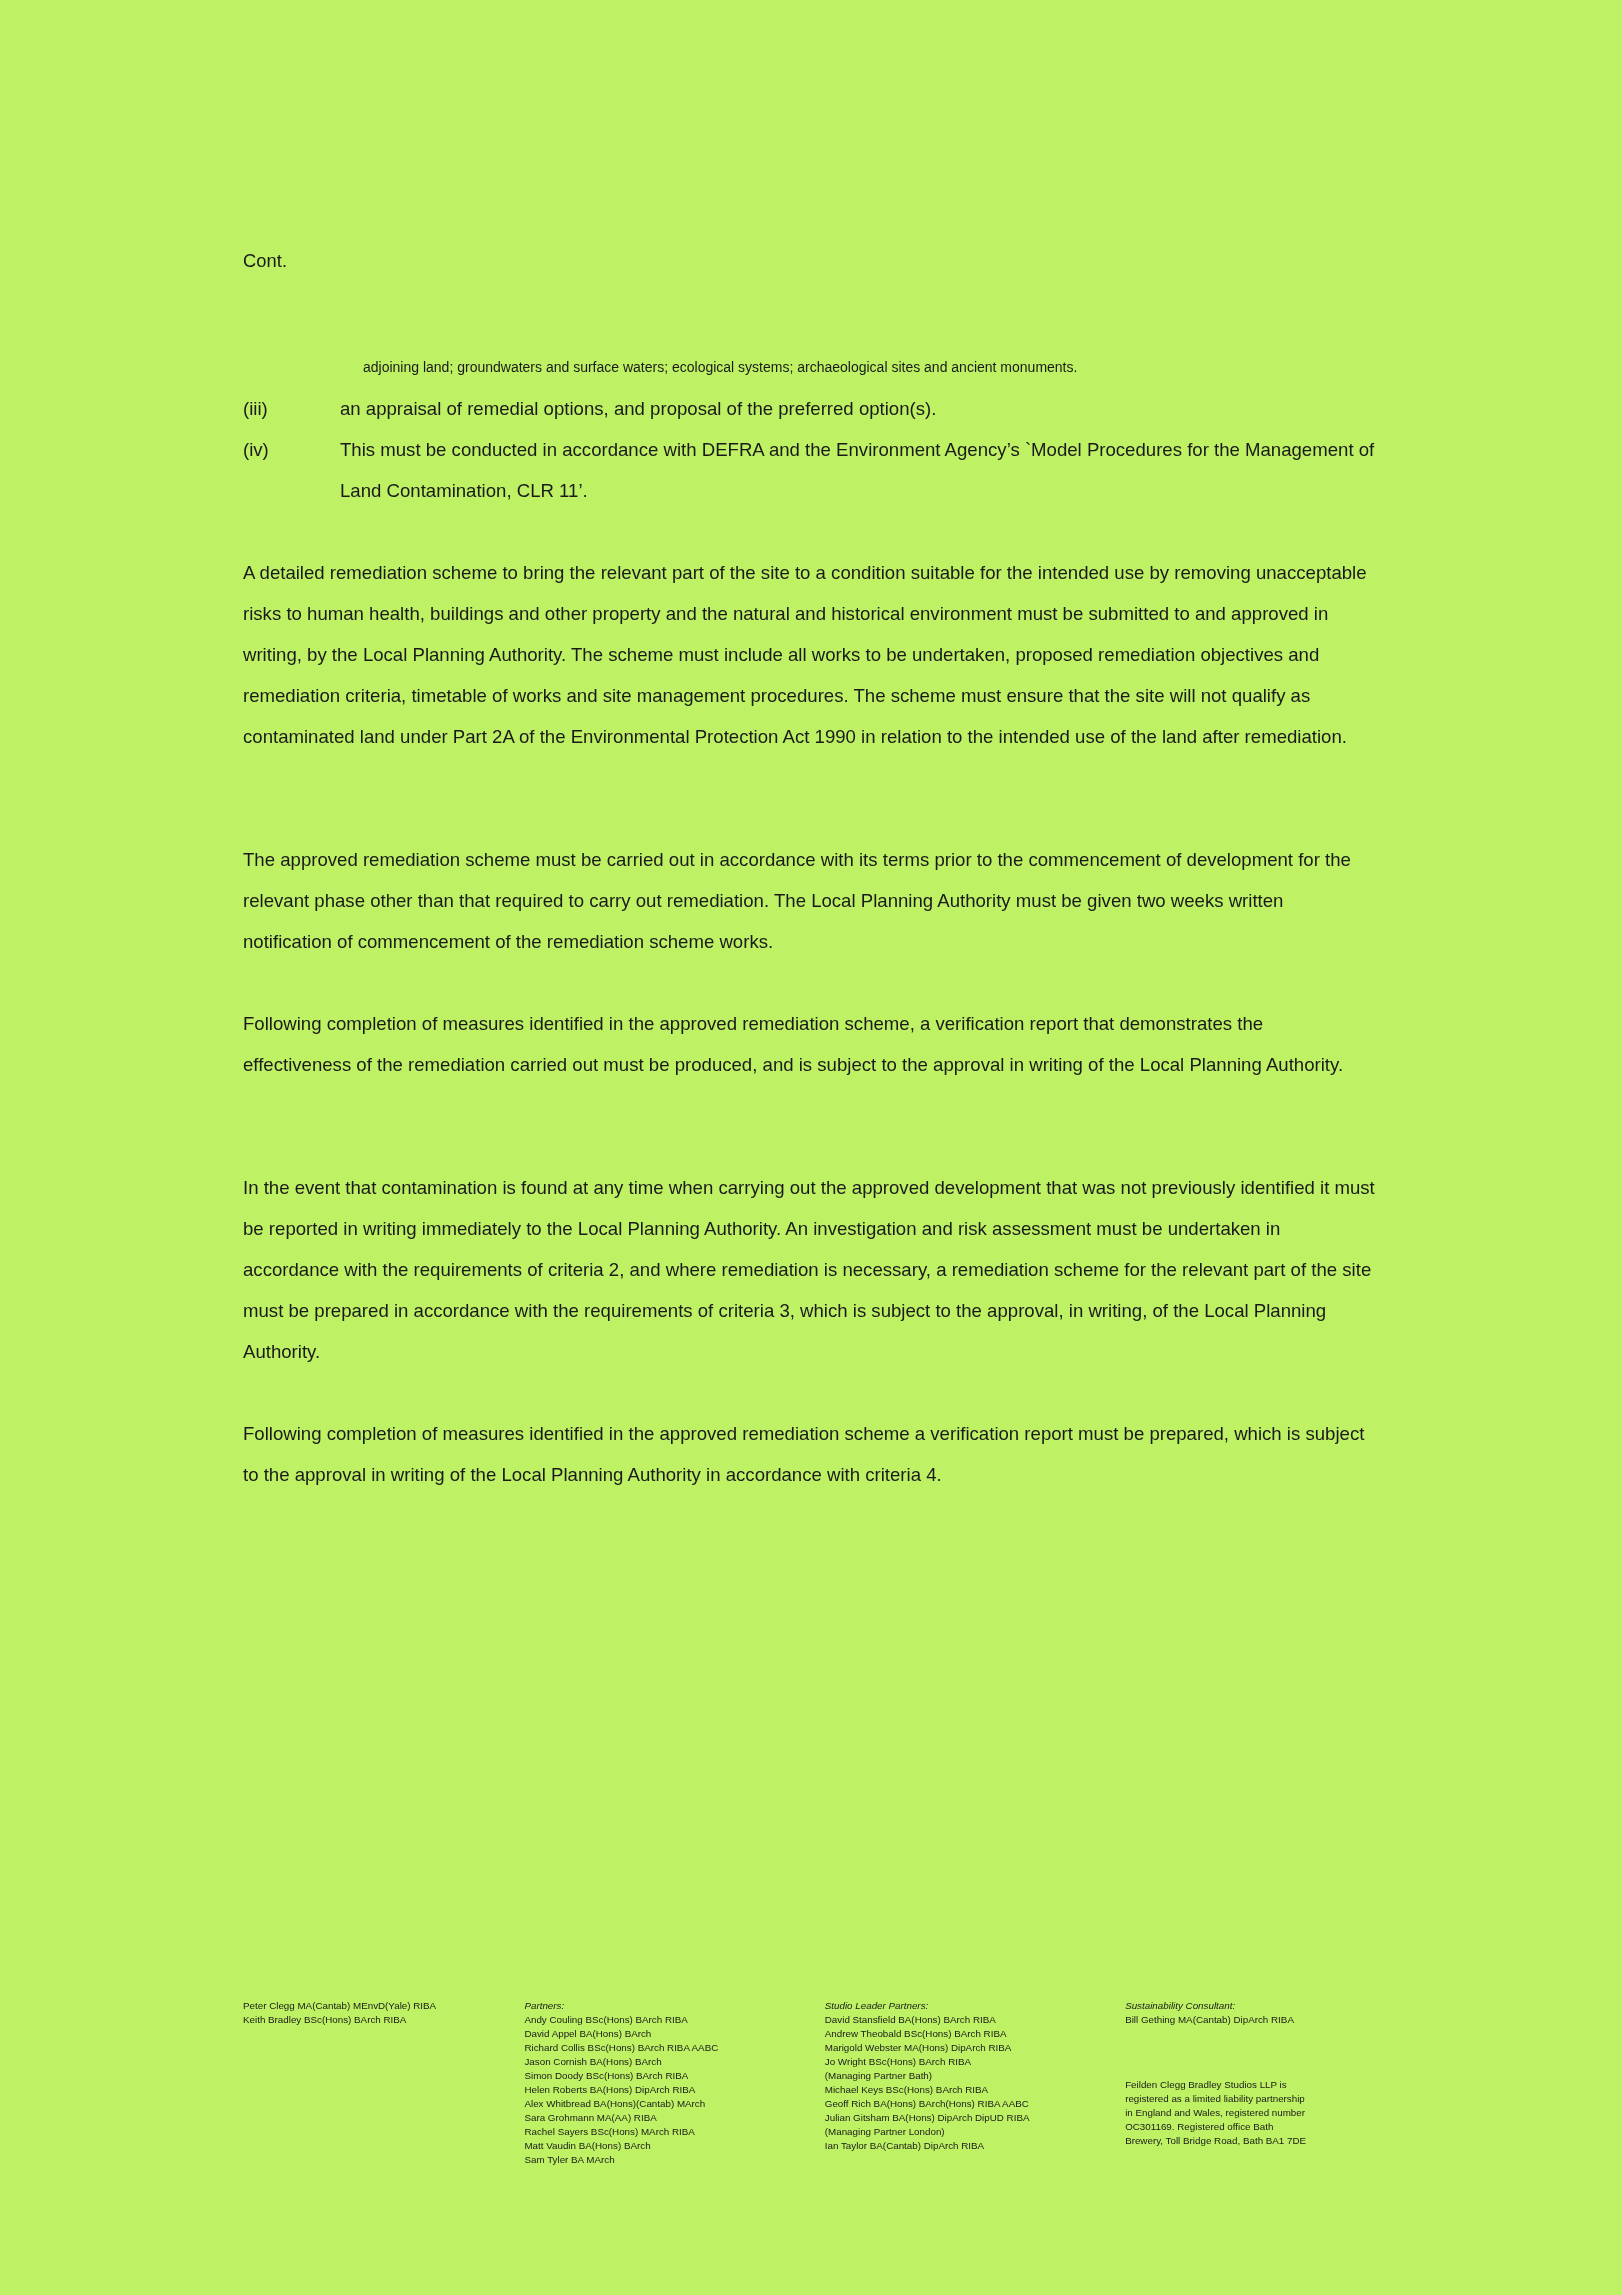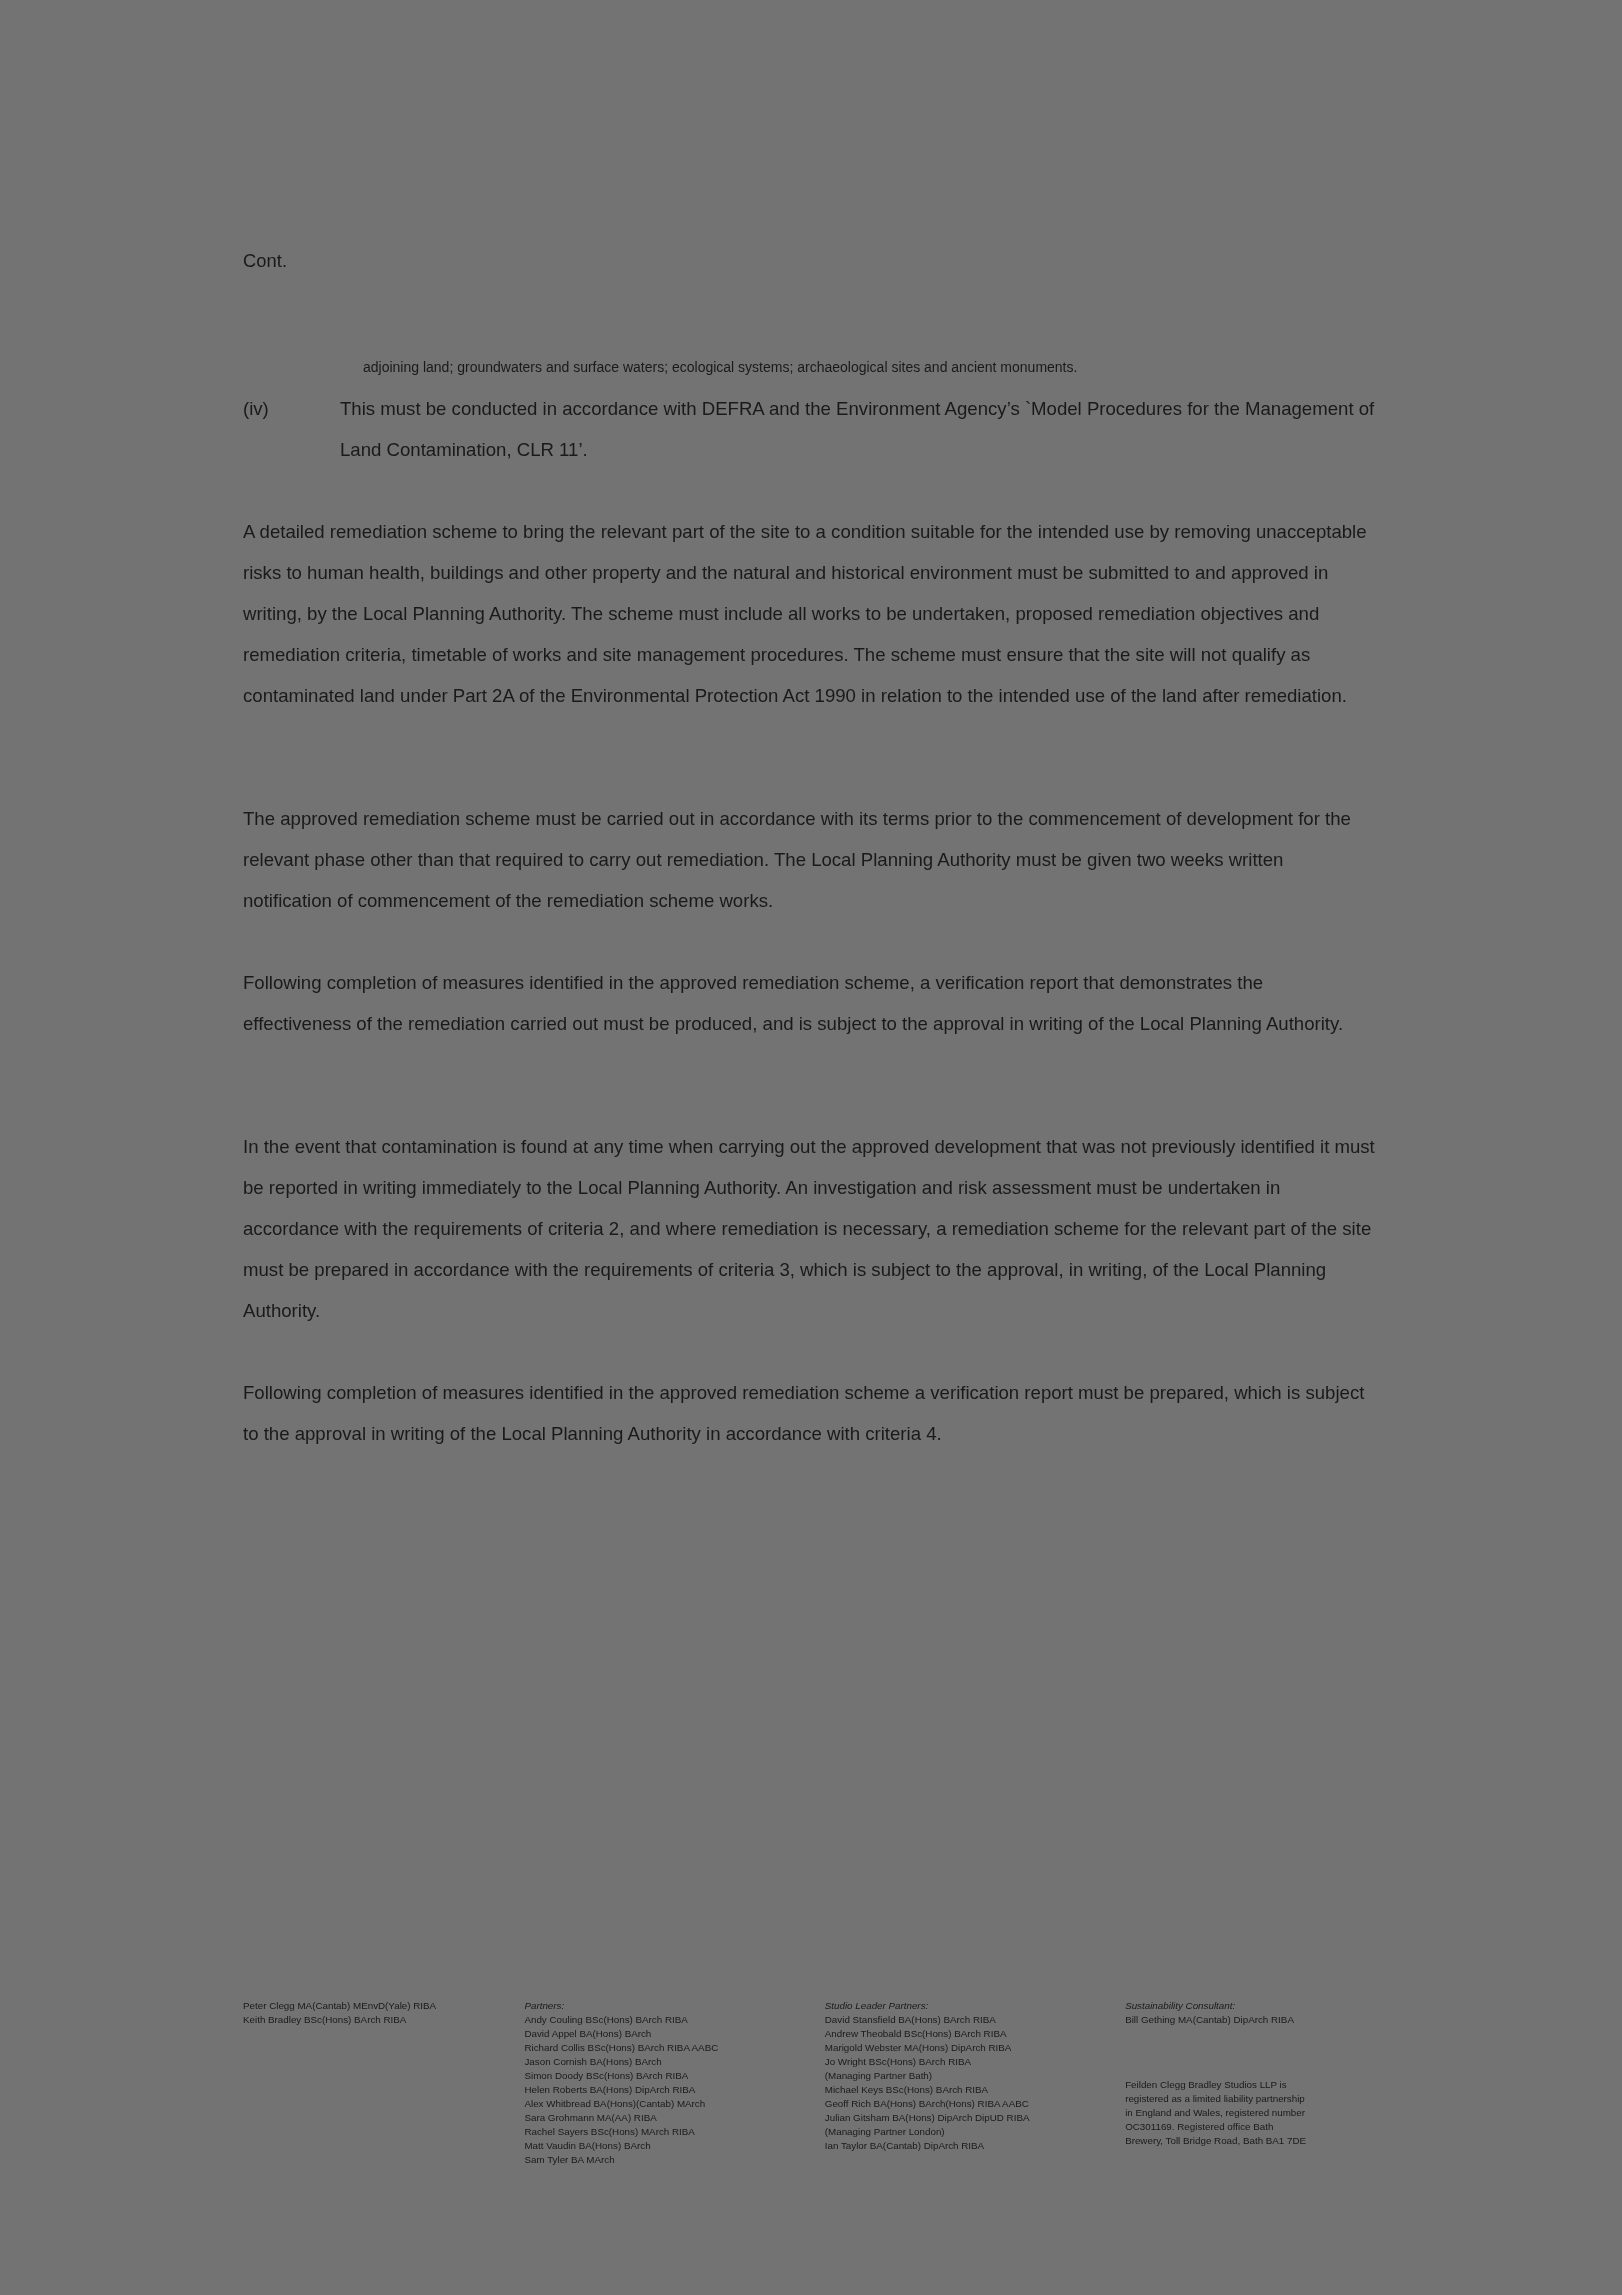--- a/index.html
+++ b/index.html
@@ -13,21 +13,21 @@
     position: relative;
     font-family: "Liberation Sans", sans-serif;
     color: #1a1a1a;
     -webkit-font-smoothing: antialiased;
   }
   .page {
     position: absolute;
     left: 0; top: 0;
     width: 1623px;
     height: 2295px;
-    background: #737373;
+    background: #bef264;
   }
   
   .cont-label {
     position: absolute;
     left: 243px;
     top: 250px;
     font-size: 18.3px;
     letter-spacing: 0.1px;
     color: #1a1a1a;
   }
@@ -126,20 +126,24 @@
 <body>
 
 <div class="page">
 
   <div class="cont-label">Cont.</div>
 
   <div class="content">
 
     <div class="numlist">
       <div class="indented-cont">adjoining land; groundwaters and surface waters; ecological systems; archaeological sites and ancient monuments.</div>
+      <div class="numitem">
+        <div class="marker">(iii)</div>
+        <div class="itemtext">an appraisal of remedial options, and proposal of the preferred option(s).</div>
+      </div>
       <div class="numitem">
         <div class="marker">(iv)</div>
         <div class="itemtext">This must be conducted in accordance with DEFRA and the Environment Agency’s `Model Procedures for the Management of Land Contamination, CLR 11’.</div>
       </div>
     </div>
 
     <div class="section">
       <div class="para">A detailed remediation scheme to bring the relevant part of the site to a condition suitable for the intended use by removing unacceptable risks to human health, buildings and other property and the natural and historical environment must be submitted to and approved in writing, by the Local Planning Authority. The scheme must include all works to be undertaken, proposed remediation objectives and remediation criteria, timetable of works and site management procedures. The scheme must ensure that the site will not qualify as contaminated land under Part 2A of the Environmental Protection Act 1990 in relation to the intended use of the land after remediation.</div>
     </div>
 

